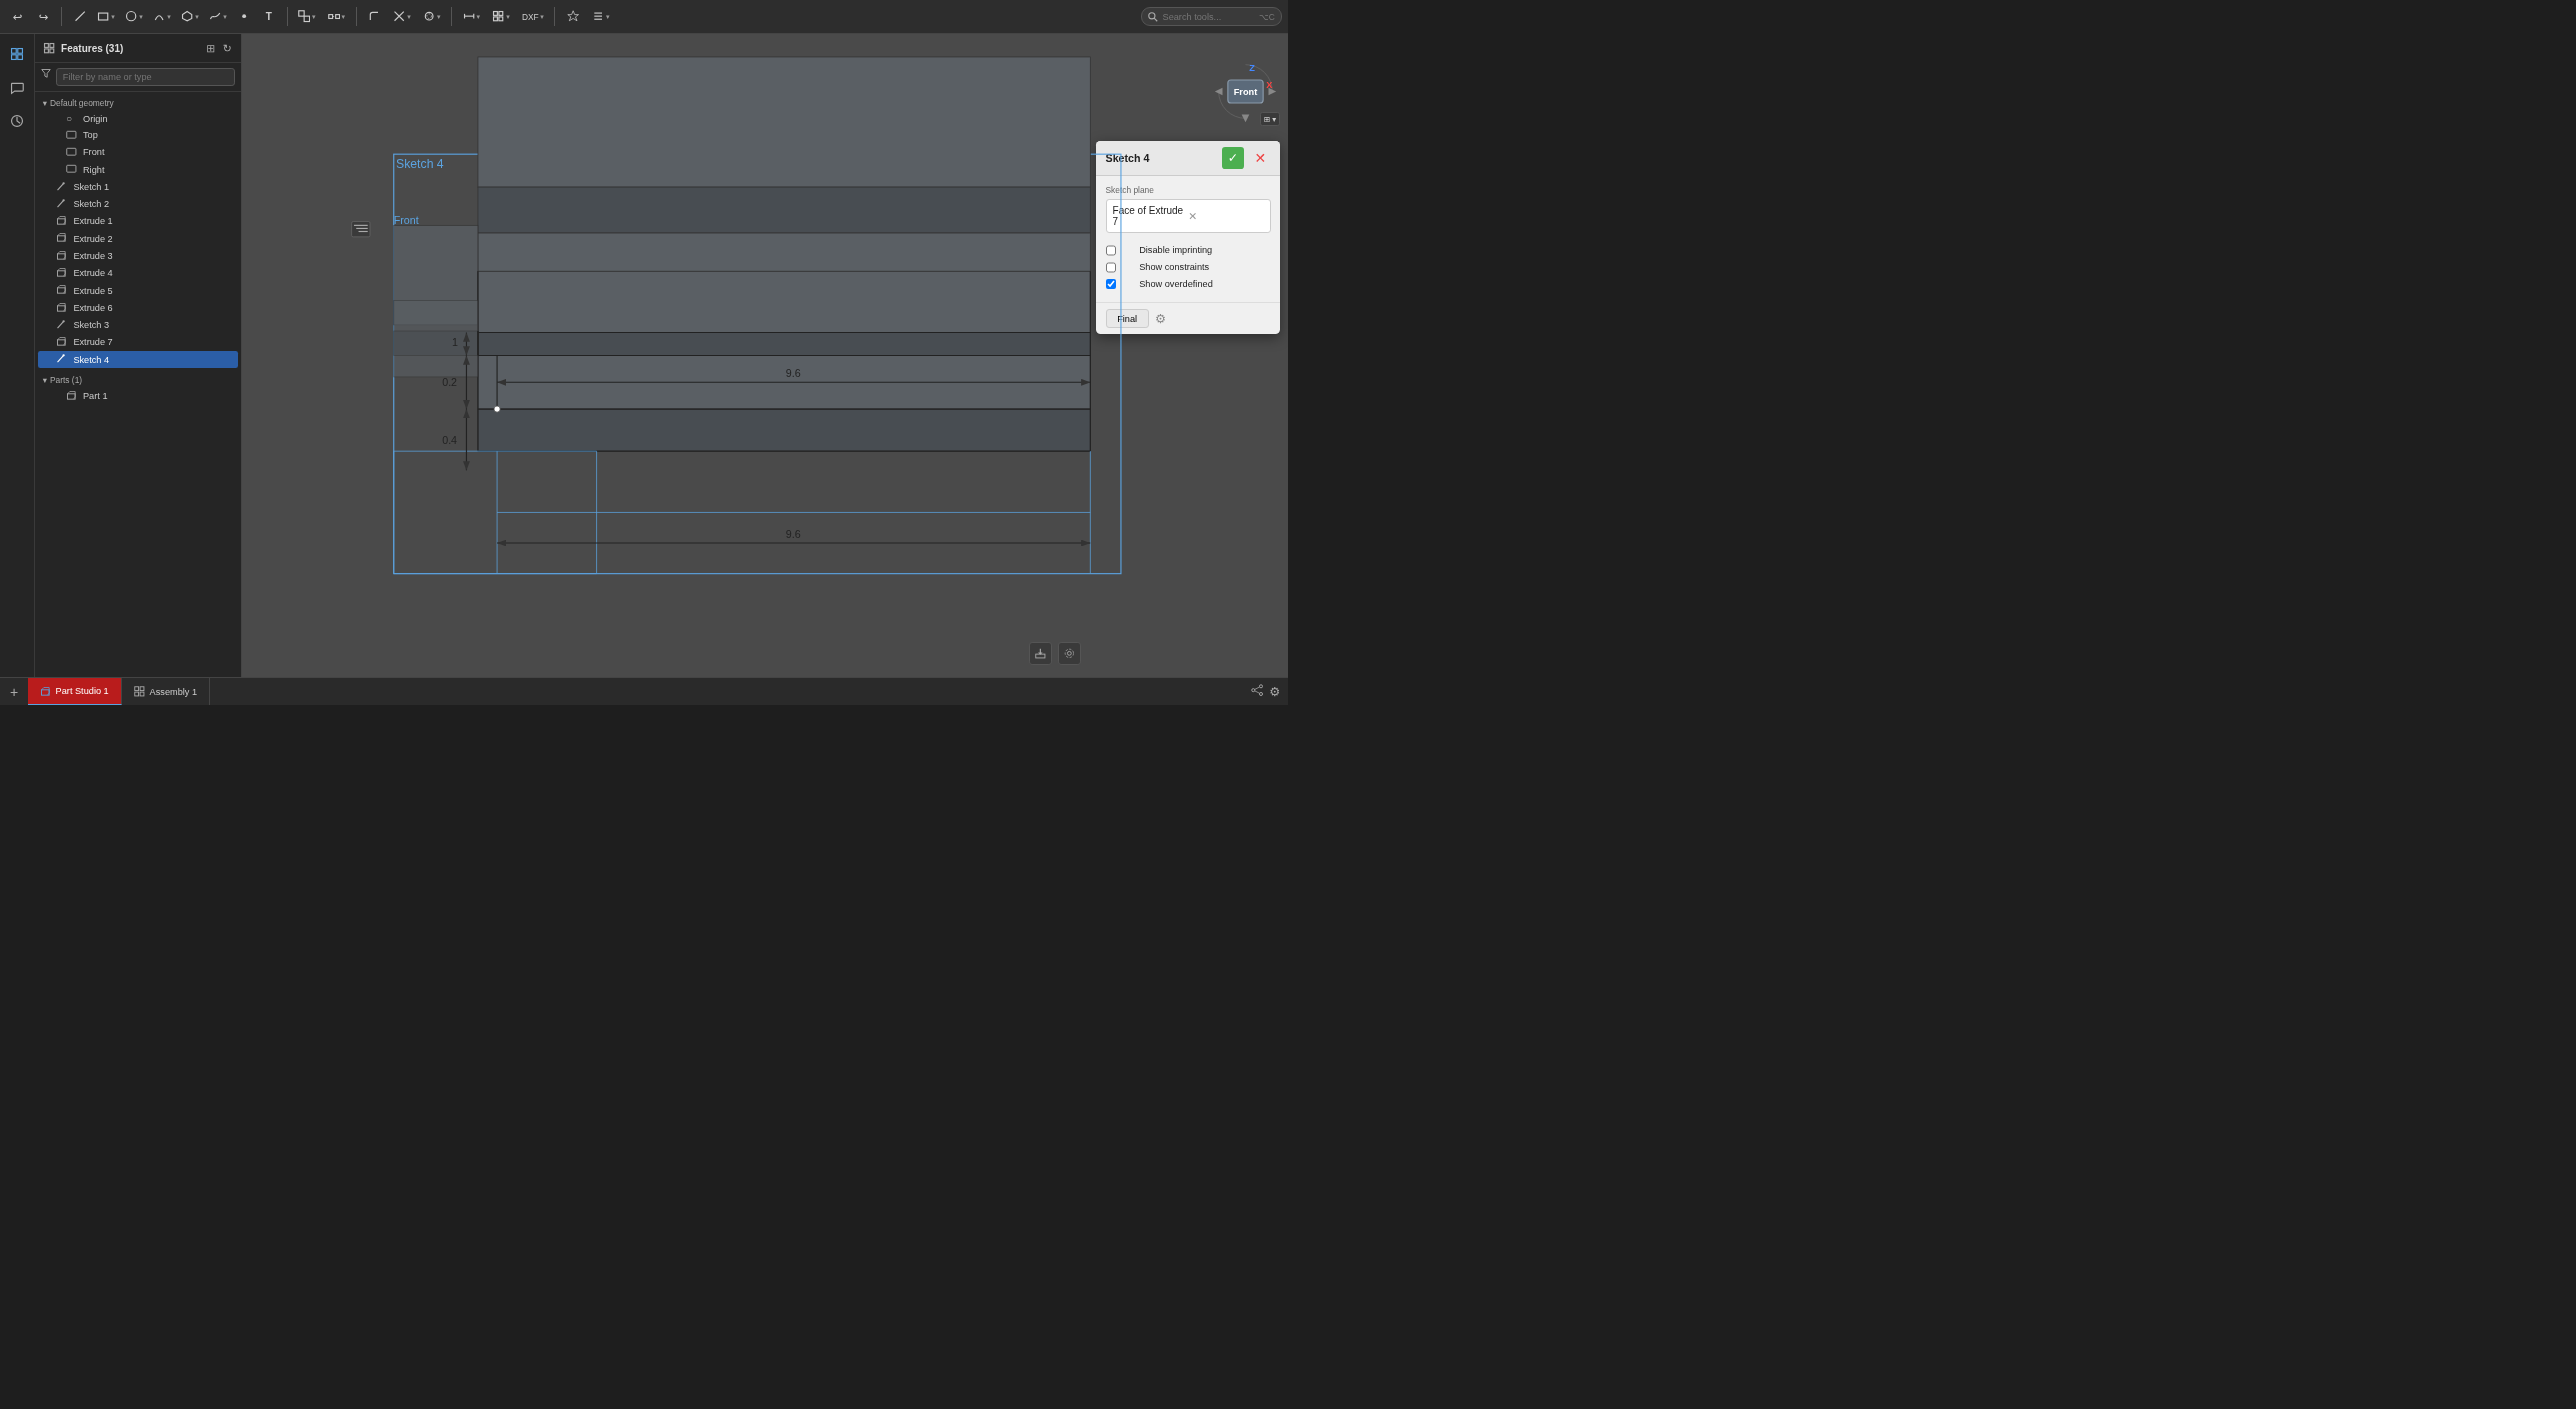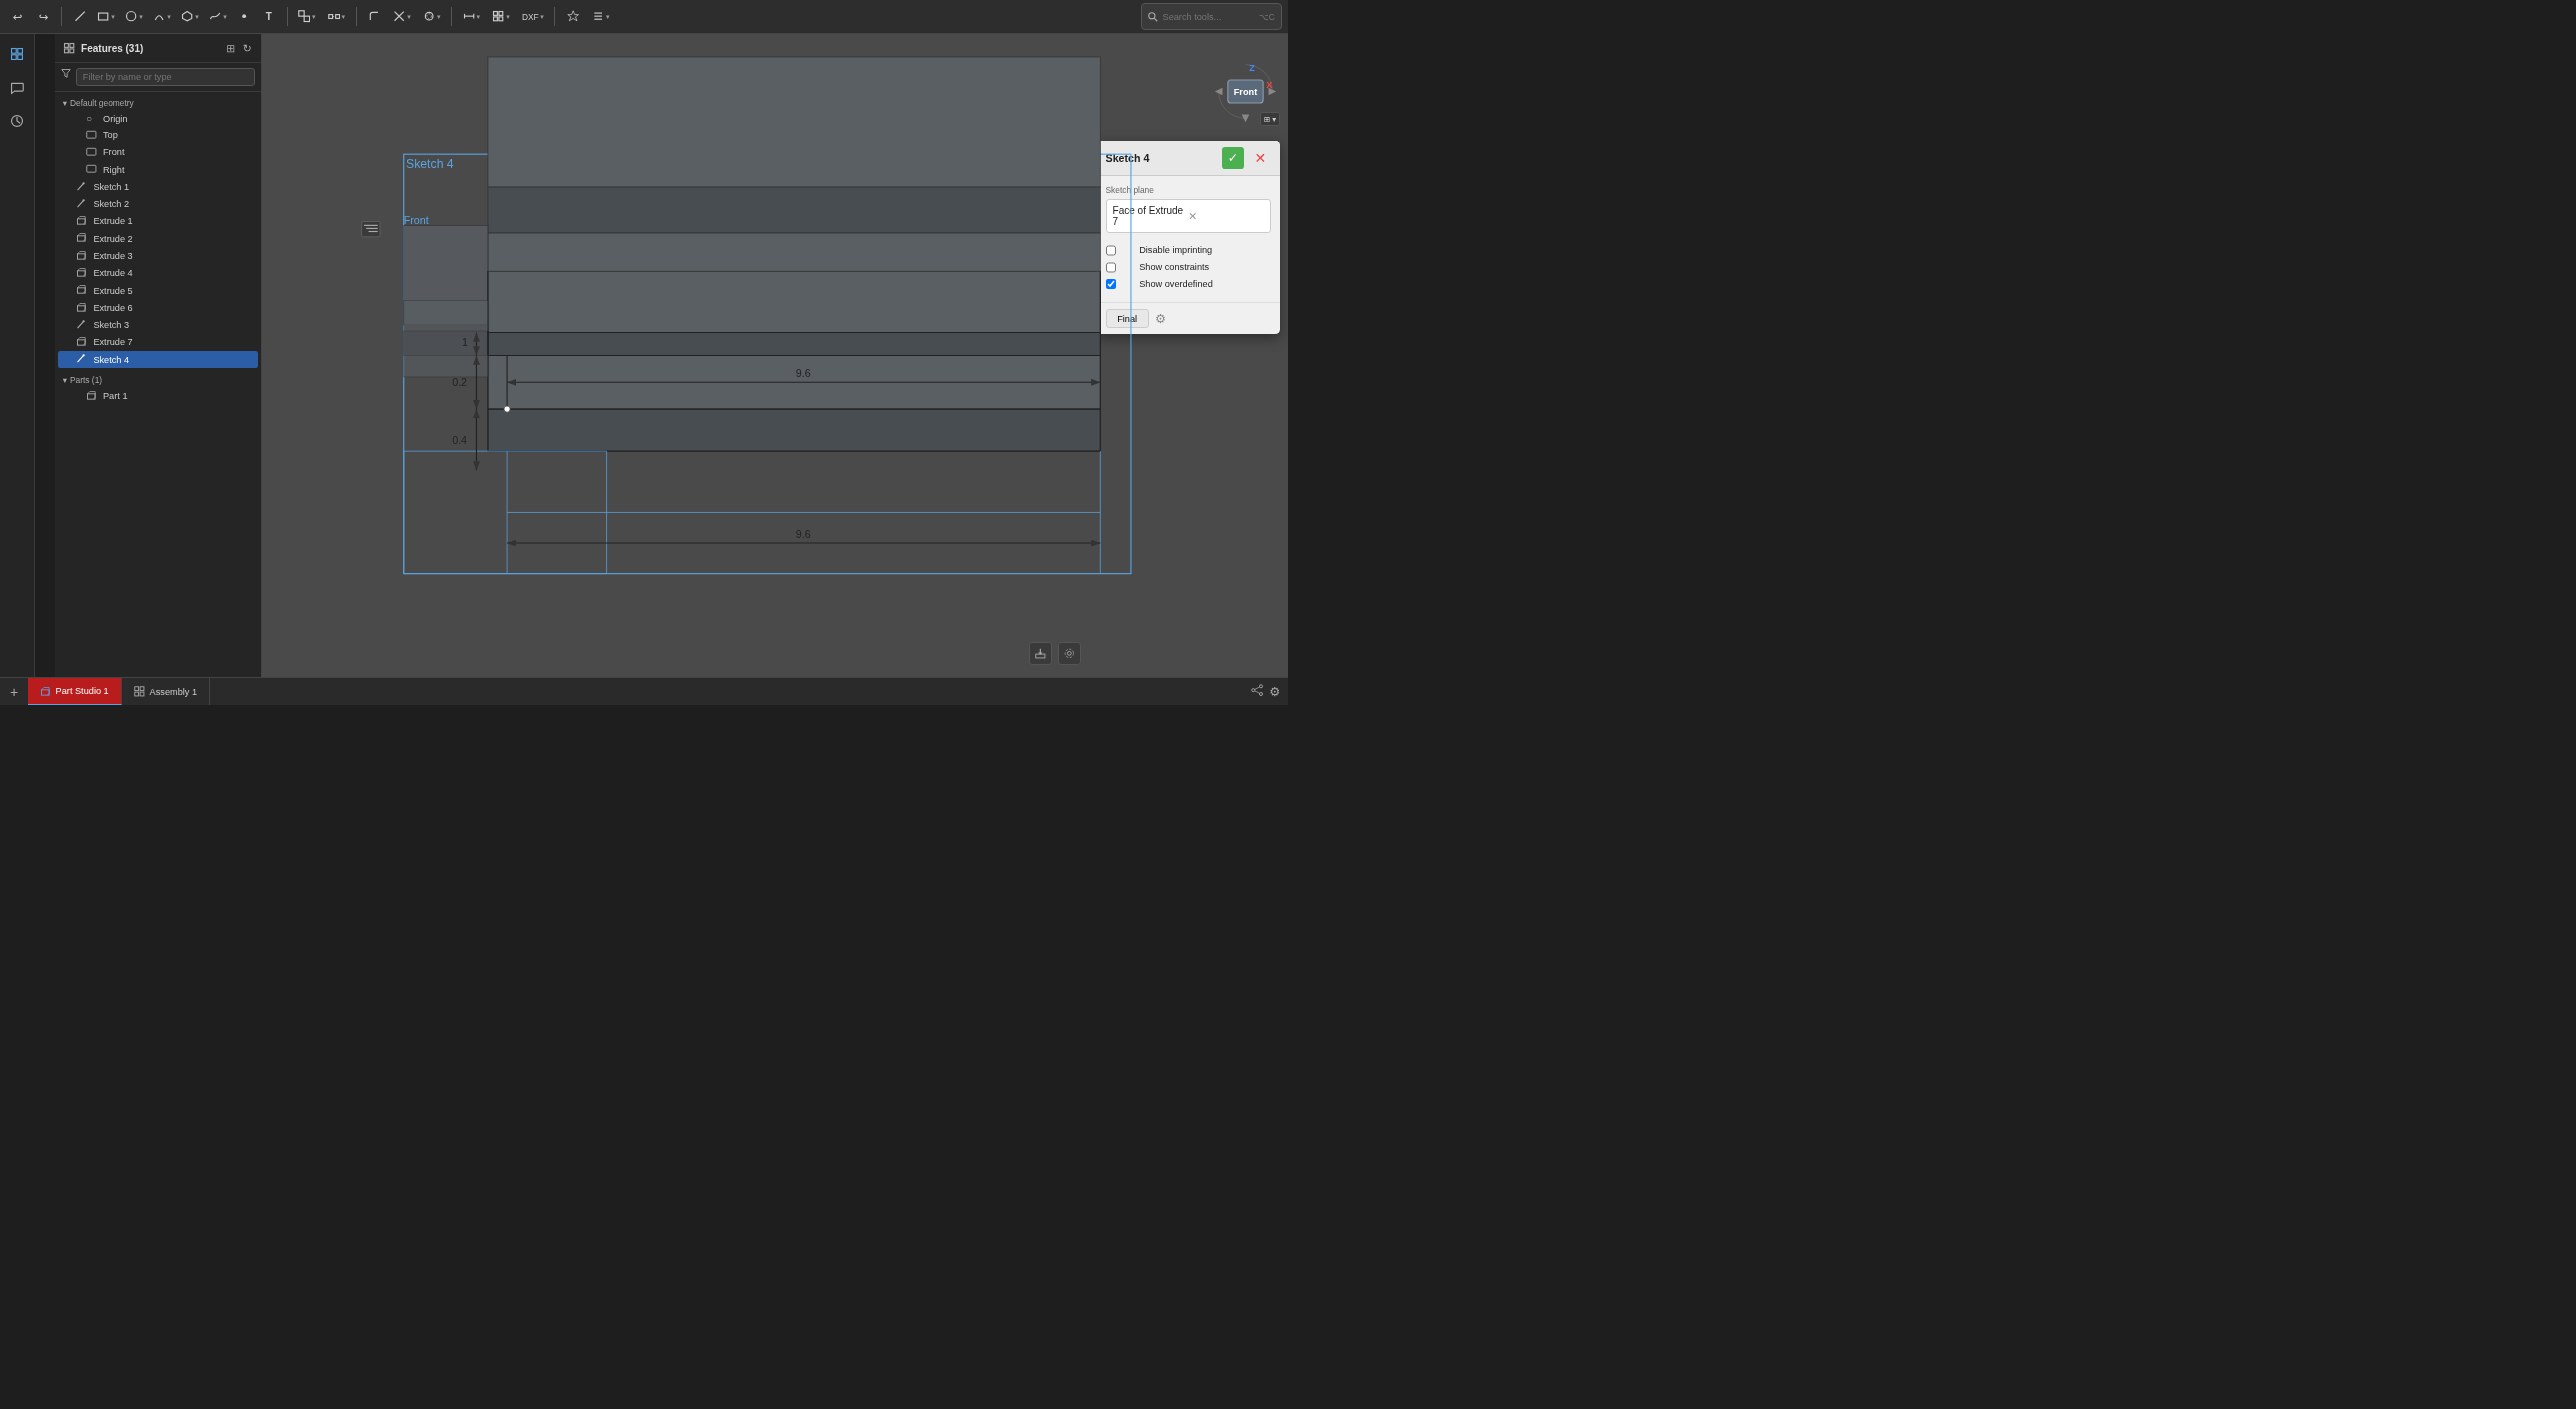--- a/index.html
+++ b/index.html
@@ -29,41 +29,40 @@
     .toolbar-group { display: flex; align-items: center; gap: 1.5px; }
     .toolbar-btn-wide { display: flex; align-items: center; gap: 1.5px; padding: 0 4.6px; height: 23px; background: transparent; border: none; border-radius: 3.1px; color: #ccc; cursor: pointer; font-size: 10px; }
     .chevron { font-size: 7px; color: #999; }
 
     #search-tools {
       margin-left: auto;
       display: flex;
       align-items: center;
       background: #3a3a3a;
       border: 0.8px solid #555;
-      border-radius: 4px;
+      border-radius: 9px;
       padding: 0 6.1px;
-      height: 27px;
+      height: 19px;
       gap: 4.6px;
       color: #aaa;
       font-size: 9.2px;
     }
     #search-tools input { background: transparent; border: none; outline: none; color: #ccc; font-size: 9.2px; width: 92px; }
 
     
     #main { display: flex; height: calc(705px - 34px - 28px); }
 
     
     #sidebar {
       width: 207px;
       background: #252525;
       border-right: 0.8px solid #444;
       display: flex;
       flex-direction: column;
       overflow: hidden;
-      margin-left: 20px;
     }
     #sidebar-header {
       padding: 6.1px 7.7px;
       display: flex;
       align-items: center;
       gap: 6.1px;
       border-bottom: 0.8px solid #3a3a3a;
     }
     #sidebar-title { font-size: 10px; font-weight: 600; color: #ddd; flex: 1; }
     #sidebar-icons { display: flex; gap: 4.6px; }

